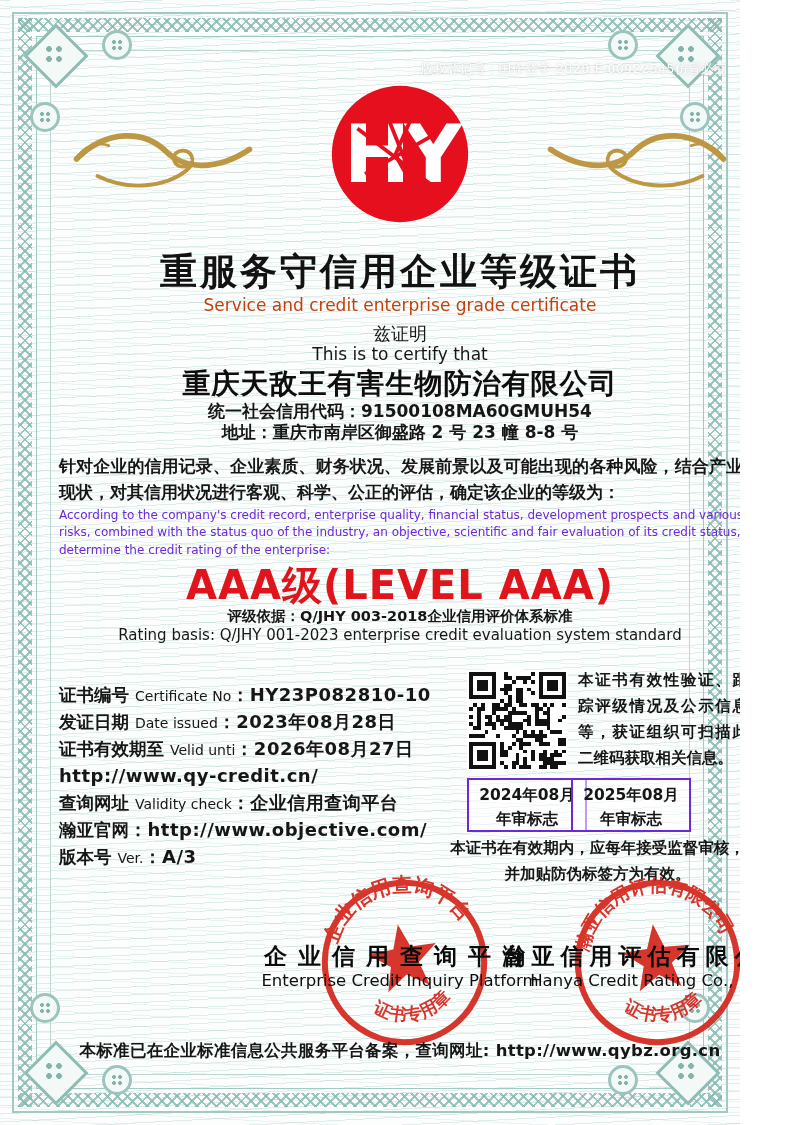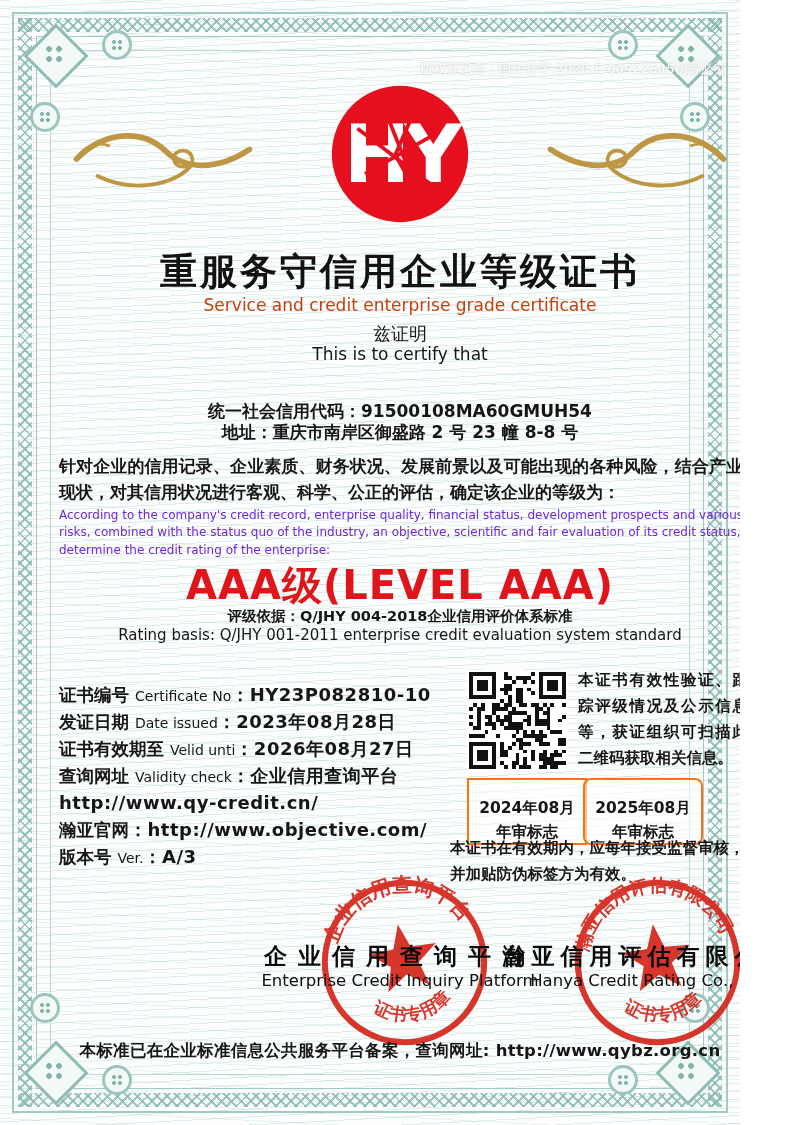--- a/index.html
+++ b/index.html
@@ -71,25 +71,25 @@
   .detail-row{display:block;line-height:26px;white-space:nowrap;}
   .dcn{font-size:17.5px;font-weight:600;}
   .den{font-size:14px;font-weight:500;margin-left:6px;}
   .den:empty{display:none;}
   .dval{font-size:18px;font-weight:600;letter-spacing:0.5px;}
 
   .qr{left:412px;top:615px;width:97px;height:97px;background:#fff;padding:2px;}
   .qr svg{width:100%;height:100%;display:block;}
   .qr-note{left:523px;top:612px;width:170px;font-size:15.5px;font-weight:600;line-height:1.68;text-align:justify;}
 
-  .mark-box{top:723px;width:116px;height:47px;border:2px solid #f97316;background:rgba(255,255,255,0.55);
-    text-align:center;font-size:15.5px;font-weight:600;line-height:1.55;padding-top:16px;}
-  .mark1{left:412px;} .mark2{left:528px;border-radius:8px;}
-
-  .supervision{top:780px;left:395px;right:0;text-align:left;font-size:15.5px;font-weight:600;line-height:1.7;}
+  .mark-box{top:723px;width:116px;height:47px;border:2px solid #6d28d9;background:rgba(255,255,255,0.55);
+    text-align:center;font-size:15.5px;font-weight:600;line-height:1.55;padding-top:3px;}
+  .mark1{left:412px;} .mark2{left:516px;}
+
+  .supervision{top:780px;left:395px;right:0;text-align:center;font-size:15.5px;font-weight:600;line-height:1.7;}
 
   .stamp{top:820px;width:175px;height:175px;}
   .stamp-left{left:262px;transform:rotate(-10deg);}
   .stamp-right{left:515px;transform:rotate(-7deg);}
   .stamp-label-cn{top:886px;font-size:23px;font-weight:700;color:#0c0c0c;text-align:center;}
   .slc-left{left:185px;width:320px;letter-spacing:11px;}
   .slc-right{left:435px;width:315px;letter-spacing:6px;}
   .stamp-label-en{top:916px;font-size:16.5px;font-weight:500;color:#0c0c0c;text-align:center;}
   .sle-left{left:185px;width:320px;}
   .sle-right{left:435px;width:315px;}
@@ -176,36 +176,37 @@
         <path d="M90,30 L70,76 L96,122"></path>
         <path d="M38,96 L112,54"></path>
       </g>
     </svg>
 
     <div class="abs ctr title-cn">重服务守信用企业等级证书</div>
     <div class="abs ctr title-en">Service and credit enterprise grade certificate</div>
     <div class="abs ctr certify-cn">兹证明</div>
     <div class="abs ctr certify-en">This is to certify that</div>
 
+    <div class="abs ctr company">重庆天敌王有害生物防治有限公司</div>
     <div class="abs ctr code-line">统一社会信用代码：91500108MA60GMUH54</div>
     <div class="abs ctr addr-line">地址：重庆市南岸区御盛路 2 号 23 幢 8-8 号</div>
 
     <div class="abs para-cn">针对企业的信用记录、企业素质、财务状况、发展前景以及可能出现的各种风险，结合产业现状，对其信用状况进行客观、科学、公正的评估，确定该企业的等级为：</div>
     <div class="abs para-en">According to the company's credit record, enterprise quality, financial status, development prospects and various risks, combined with the status quo of the industry, an objective, scientific and fair evaluation of its credit status, determine the credit rating of the enterprise:</div>
 
     <div class="abs ctr rating">AAA级(LEVEL AAA)</div>
-    <div class="abs ctr basis-cn">评级依据：Q/JHY 004-2018企业信用评价体系标准</div>
-    <div class="abs ctr basis-en">Rating basis: Q/JHY 001-2011 enterprise credit evaluation system standard</div>
+    <div class="abs ctr basis-cn">评级依据：Q/JHY 003-2018企业信用评价体系标准</div>
+    <div class="abs ctr basis-en">Rating basis: Q/JHY 001-2023 enterprise credit evaluation system standard</div>
 
     <div class="abs details">
       <div class="detail-row"><span class="dcn">证书编号</span><span class="den">Certificate No</span><span class="dval">：HY23P082810-10</span></div>
       <div class="detail-row"><span class="dcn">发证日期</span><span class="den">Date issued</span><span class="dval">：2023年08月28日</span></div>
       <div class="detail-row"><span class="dcn">证书有效期至</span><span class="den">Velid unti</span><span class="dval">：2026年08月27日</span></div>
+      <div class="detail-row"><span class="dcn"></span><span class="dval">http://www.qy-credit.cn/</span></div>
       <div class="detail-row"><span class="dcn">查询网址</span><span class="den">Validity check</span><span class="dval">：企业信用查询平台</span></div>
-      <div class="detail-row"><span class="dcn"></span><span class="dval">http://www.qy-credit.cn/</span></div>
       <div class="detail-row"><span class="dcn">瀚亚官网</span><span class="dval">：http://www.objective.com/</span></div>
       <div class="detail-row"><span class="dcn">版本号</span><span class="den">Ver.</span><span class="dval">：A/3</span></div>
     </div>
 
     <div class="abs qr">
       <svg id="qr-svg" viewBox="0 0 25 25" shape-rendering="crispEdges">
           <rect x="0" y="0" width="25" height="25" fill="#ffffff"></rect>
           <rect x="0" y="0" width="7" height="7" fill="#111"></rect>
           <rect x="1" y="1" width="5" height="5" fill="#fff"></rect>
           <rect x="2" y="2" width="3" height="3" fill="#111"></rect>

